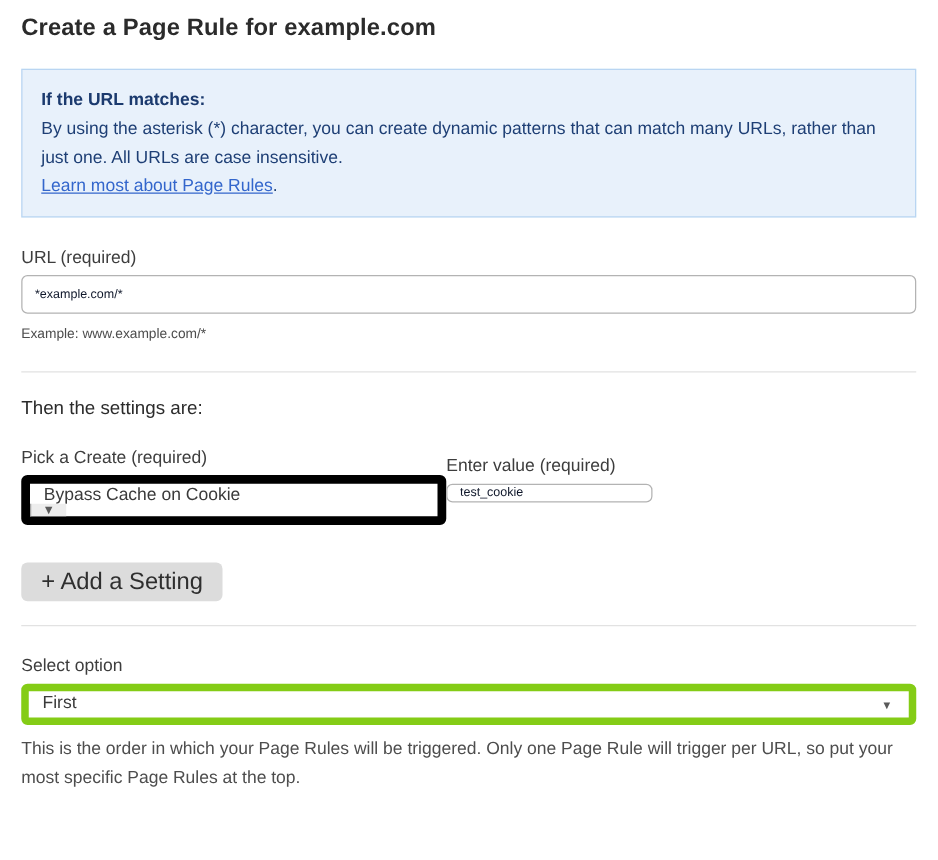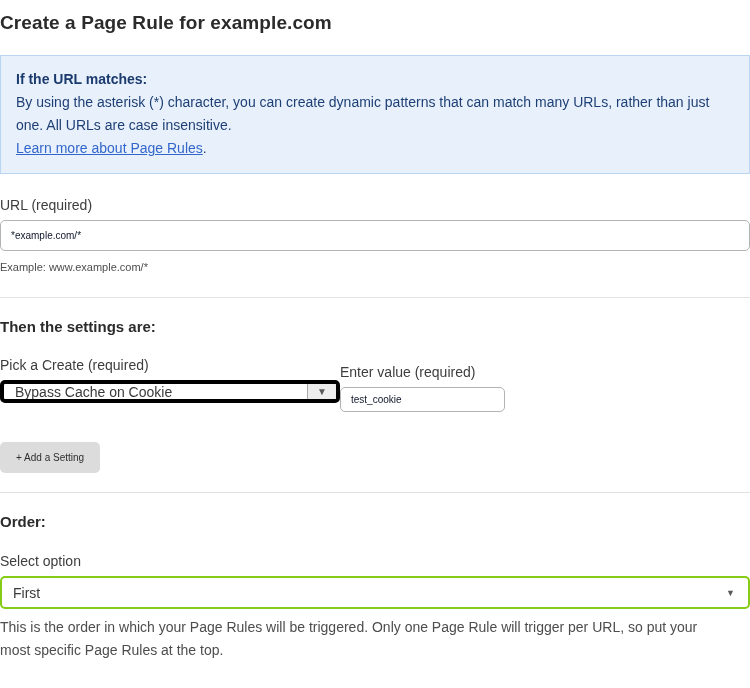--- a/index.html
+++ b/index.html
@@ -5,21 +5,21 @@
   * { box-sizing: border-box; }
   html, body { margin: 0; padding: 0; }
   body {
     width: 750px;
     height: 688px;
     background: #ffffff;
     font-family: "Liberation Sans", sans-serif;
     color: #2f2f2f;
     overflow: hidden;
   }
-  .container { padding: 0 0; }
+  .container { padding: 0 17px; }
 
   .page-title {
     margin: 0;
     padding-top: 12px;
     font-size: 19px;
     font-weight: bold;
     color: #2b2b2b;
     letter-spacing: 0.1px;
   }
 
@@ -74,42 +74,43 @@
   }
 
   .divider {
     border: none;
     border-top: 1px solid #e2e2e2;
     margin: 19px 0 0 0;
   }
 
   .section-heading {
     font-size: 15px;
-    font-weight: bold;
+    font-weight: normal;
     color: #2b2b2b;
     margin: 20px 0 0 0;
   }
 
   .settings-row { display: flex; align-items: flex-start; }
   .settings-col-left { width: 340px; }
   .settings-col-right { margin-top: 7px; }
   .settings-col-left .field-label,
   .settings-col-right .field-label { margin-top: 22px; }
   .settings-col-right .field-label { margin-top: 22px; }
 
   .dropdown {
     display: flex;
     align-items: stretch;
     width: 340px;
-    height: 23px;
-    border: 4px solid #000000;
+    height: 40px;
+    border: 7px solid #000000;
     border-radius: 5px;
     background: #ffffff;
     overflow: hidden;
     cursor: pointer;
+    flex-direction: column;
   }
   .dropdown-value {
     flex: 1;
     display: flex;
     align-items: center;
     padding-left: 11px;
     font-size: 14px;
     color: #3a3a3a;
     white-space: nowrap;
   }
@@ -117,46 +118,46 @@
     width: 29px;
     background: #ededed;
     border-left: 1px solid #a9a9a9;
     display: flex;
     align-items: center;
     justify-content: center;
     font-size: 10px;
     color: #5a5a5a;
   }
 
-  .value-input { width: 165px; height: 25px; }
+  .value-input { width: 165px; height: 15px; }
 
   .btn {
     display: inline-flex;
     align-items: center;
     justify-content: center;
     height: 31px;
     padding: 0 16px;
     border: none;
     border-radius: 5px;
     font-family: "Liberation Sans", sans-serif;
     font-size: 14px;
     cursor: pointer;
   }
   .btn-gray { background: #dcdcdc; color: #2f2f2f; }
-  .add-setting-btn { margin-top: 30px; font-size: 10px; }
+  .add-setting-btn { margin-top: 30px; font-size: 19px; }
 
   .select-box {
     position: relative;
     width: 100%;
     height: 33px;
-    border: 2px solid #84cc16;
-    border-radius: 5px;
-    background: #ffffff;
-    display: flex;
-    align-items: center;
+    border: 6px solid #84cc16;
+    border-radius: 5px;
+    background: #ffffff;
+    display: flex;
+    align-items: flex-start;
     padding-left: 11px;
     font-size: 14px;
     color: #3a3a3a;
     cursor: pointer;
   }
   .select-box .select-caret {
     position: absolute;
     right: 13px;
     top: 50%;
     transform: translateY(-50%);
@@ -176,21 +177,21 @@
 <body>
 
 <div class="container">
 
   <h1 class="page-title">Create a Page Rule for example.com</h1>
 
   <div class="info-box">
     <div class="info-heading">If the URL matches:</div>
     <p class="info-body">By using the asterisk (*) character, you can create dynamic patterns that can match many URLs, rather than just one. All URLs are case insensitive.</p>
     <div>
-      <a class="info-link">Learn more about Page Rules</a><span class="info-link-suffix">.</span>
+      <a class="info-link">Learn most about Page Rules</a><span class="info-link-suffix">.</span>
     </div>
   </div>
 
   <div class="field-label">URL (required)</div>
   <input class="text-input" type="text" value="*example.com/*" style="">
   <div class="helper-text">Example: www.example.com/*</div>
 
   <hr class="divider">
 
   <h2 class="section-heading">Then the settings are:</h2>
@@ -208,21 +209,20 @@
     <div class="settings-col-right">
       <div class="field-label">Enter value (required)</div>
       <input class="text-input value-input" type="text" value="test_cookie" style="">
     </div>
   </div>
 
   <button class="btn btn-gray add-setting-btn">+ Add a Setting</button>
 
   <hr class="divider">
 
-  <h2 class="section-heading">Order:</h2>
 
   <div class="field-label">Select option</div>
   <div class="select-box">
     <span>First</span>
     <span class="select-caret">▼</span>
   </div>
   <div class="order-helper">This is the order in which your Page Rules will be triggered. Only one Page Rule will trigger per URL, so put your most specific Page Rules at the top.</div>
 
   
 

